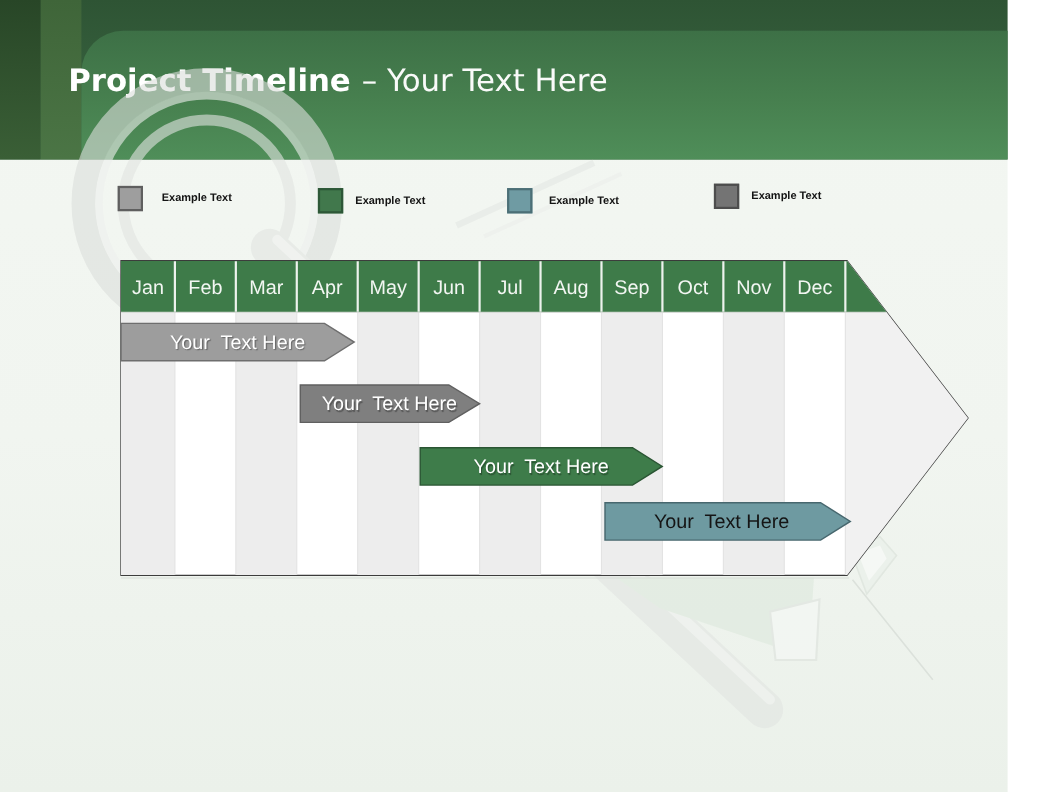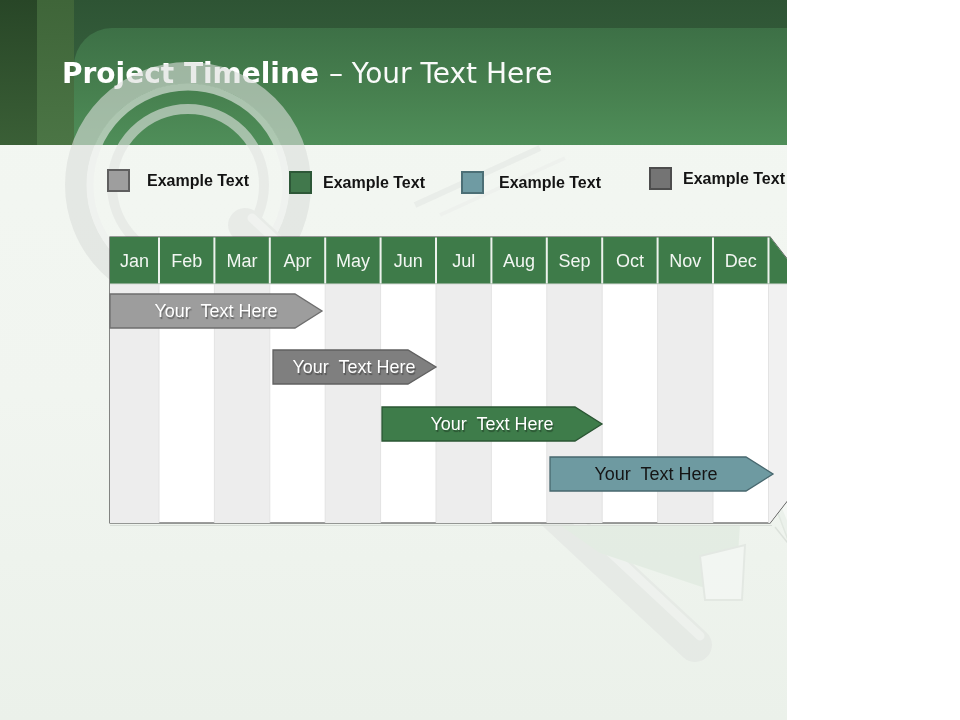--- a/index.html
+++ b/index.html
@@ -1,17 +1,17 @@
 <!DOCTYPE html>
 <html><head>
 <meta charset="utf-8">
 <style>
   html,body{margin:0;padding:0;}
   .slide{
-    position:relative; width:787px; height:720px; overflow:hidden;
+    position:relative; width:916px; height:720px; overflow:hidden;
     background:linear-gradient(180deg,#f3f7f2 0%,#f1f5f0 55%,#ebf1ea 100%);
     font-family:"Liberation Sans",sans-serif;
   }
   
   .header{position:absolute;left:0;top:0;width:960px;height:145px;
     background:linear-gradient(180deg,#2e5434 0%,#3c6a45 100%);}
   .strip1{position:absolute;left:0;top:0;width:37px;height:145px;
     background:linear-gradient(180deg,#284627 0%,#3a5f36 100%);}
   .strip2{position:absolute;left:37px;top:0;width:37px;height:145px;
     background:linear-gradient(180deg,#3f6539 0%,#4b7545 100%);}
@@ -27,21 +27,21 @@
   .legend-item{position:absolute;display:flex;align-items:center;}
   .li1{left:107px;top:169px;}
   .li2{left:289px;top:171px;}
   .li3{left:461px;top:171px;}
   .li4{left:649px;top:167px;}
   .swatch{width:19px;height:19px;border:2px solid;display:inline-block;flex:0 0 auto;}
   .sw1{background:#9e9e9e;border-color:#5f5f5f;}
   .sw2{background:#41784c;border-color:#2d5737;}
   .sw3{background:#6f9ba3;border-color:#4c6f76;}
   .sw4{background:#747474;border-color:#4d4d4d;}
-  .legend-label{font-size:16px;font-weight:700;color:#141414;white-space:nowrap;}
+  .legend-label{font-size:10px;font-weight:700;color:#141414;white-space:nowrap;}
   .li1 .legend-label{margin-left:17px;}
   .li2 .legend-label{margin-left:11px;}
   .li3 .legend-label{margin-left:15px;}
   .li4 .legend-label{margin-left:11px;}
   
   .tl{position:absolute;left:0;top:0;}
   .tl text{white-space:pre;}
   .month-label{font-family:"Liberation Sans",sans-serif;font-size:18px;fill:#f2f6f2;}
   .bar-label{font-family:"Liberation Sans",sans-serif;font-size:18px;fill:#ffffff;
     text-shadow:1px 1.5px 1px rgba(0,0,0,.35);}

